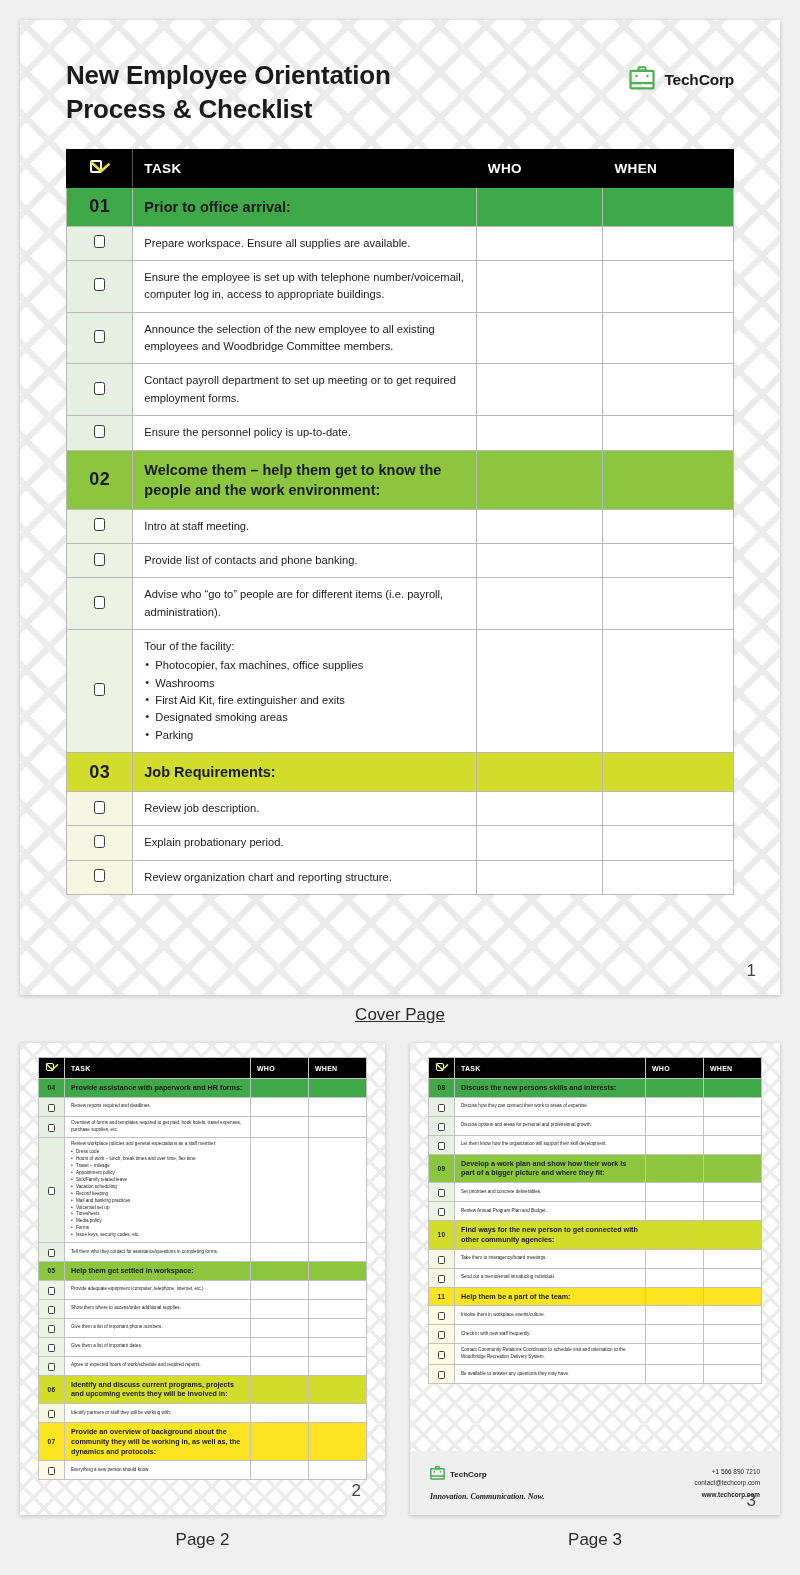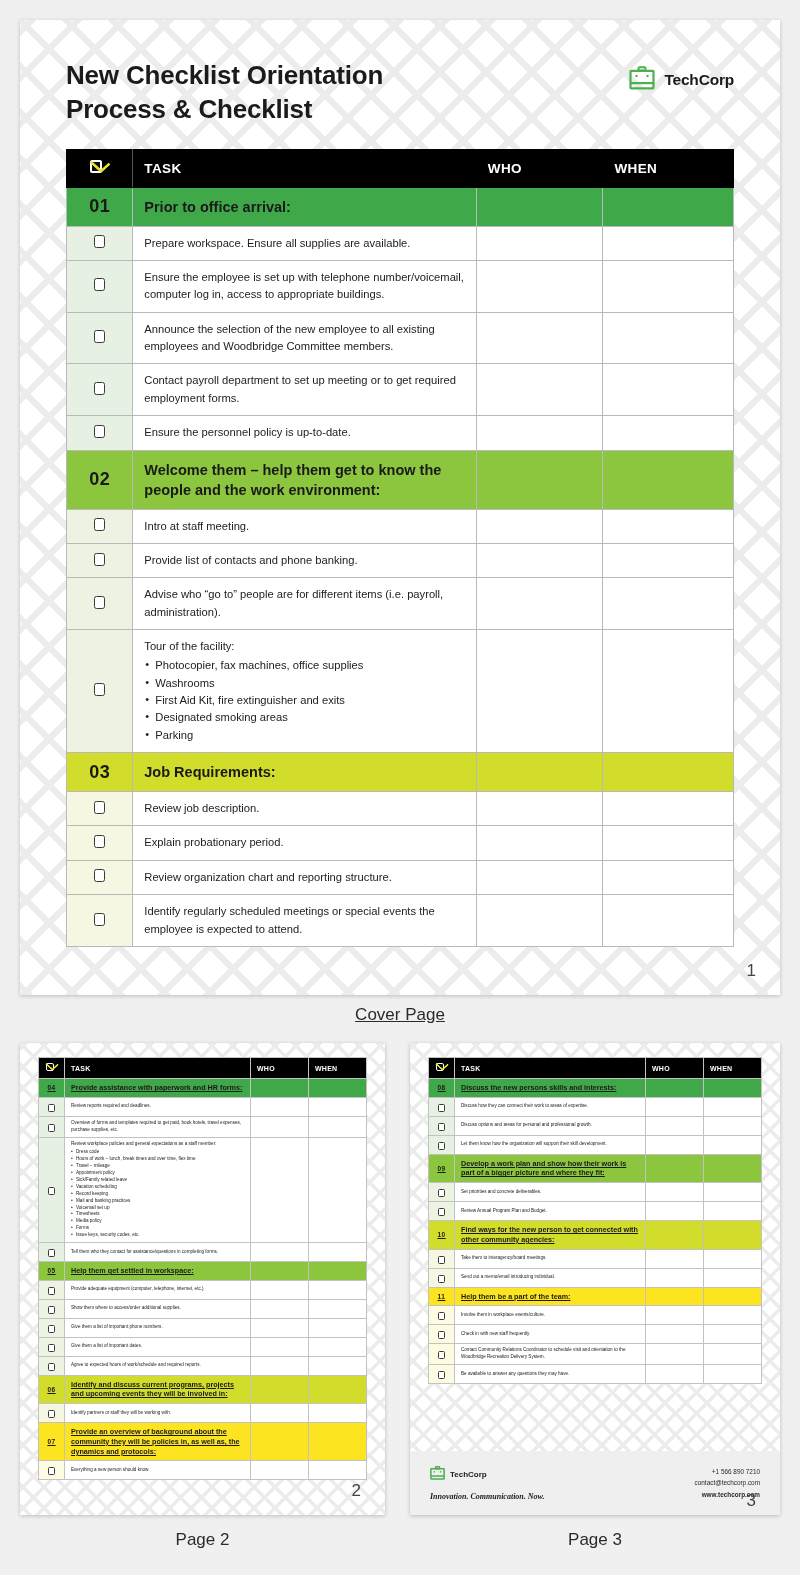--- a/index.html
+++ b/index.html
@@ -114,21 +114,21 @@
     position: absolute; text-align: center; font-size: 17px; color: #2b2b2b;
   }
 
   
   #p2 { left: 20px; top: 1043px; width: 365px; height: 472px; }
   #p3 { left: 410px; top: 1043px; width: 370px; height: 472px; }
 
   .mini { padding: 14px 18px 0 18px; }
   .mini .tbl td { border: 0.8px solid #c2c2c2; }
   .mini .hdr td { font-size: 7px; letter-spacing: .25px; padding: 4px 6px; height: 15px; }
-  .mini .sec td { padding: 4px 6px; text-decoration: underline; }
+  .mini .sec td { padding: 4px 6px; }
   .mini .sec .num { font-size: 6.5px; }
   .mini .sec .ttl { font-size: 7.2px; line-height: 1.35; }
   .mini .itm .task { font-size: 4.6px; line-height: 1.5; padding: 3px 6px; }
   .mini .itm .task li { padding-left: 5px; }
   .mini .itm .task li:before { font-size: 5px; left: 0; top: -1px; }
   .mini .c-chk { width: 26px; } .mini .c-task { width: auto; }
   .mini .c-who { width: 58px; } .mini .c-when { width: 58px; }
 
   
   .foot {
@@ -147,21 +147,21 @@
 </head>
 <body>
 
 <div class="stage">
 
   <div class="page" id="cover">
     <div class="xpattern"></div>
     <div class="pagebody">
       <div class="cover-head">
         <div class="doc-title">
-          <div>New Checklist Orientation</div>
+          <div>New Employee Orientation</div>
           <div>Process &amp; Checklist</div>
         </div>
         <div class="brand">
           <span>
             <svg width="26" height="24" viewBox="0 0 26 24">
               <rect x="9.5" y="1.2" width="7" height="3.4" rx="1" fill="none" stroke="#4CAF50" stroke-width="2"></rect>
               <rect x="1.5" y="4.8" width="23" height="17.5" rx="0.8" fill="none" stroke="#4CAF50" stroke-width="2.2"></rect>
               <rect x="1.5" y="16" width="23" height="2.2" fill="#4CAF50"></rect>
               <circle cx="7.5" cy="10" r="1.2" fill="#4CAF50"></circle>
               <circle cx="18.5" cy="10" r="1.2" fill="#4CAF50"></circle>
@@ -272,26 +272,20 @@
               </tr>
               <tr class="itm">
                 <td class="chk" style="background:#F6F7E2"><span class="cbox"></span></td>
                 <td class="task"><span>Explain probationary period.</span></td>
                 <td class="cell-blank"></td>
                 <td class="cell-blank"></td>
               </tr>
               <tr class="itm">
                 <td class="chk" style="background:#F6F7E2"><span class="cbox"></span></td>
                 <td class="task"><span>Review organization chart and reporting structure.</span></td>
-                <td class="cell-blank"></td>
-                <td class="cell-blank"></td>
-              </tr>
-              <tr class="itm">
-                <td class="chk" style="background:#F6F7E2"><span class="cbox"></span></td>
-                <td class="task"><span>Identify regularly scheduled meetings or special events the employee is expected to attend.</span></td>
                 <td class="cell-blank"></td>
                 <td class="cell-blank"></td>
               </tr>
             </tbody>
         </table>
       </div>
     </div>
     <div class="pagenum">1</div>
   </div>
   <div class="caption" style="left:20px;top:1005px;width:760px;text-decoration:underline;">Cover Page</div>
@@ -400,21 +394,21 @@
               <td style="background:#D2DC2A"></td>
             </tr>
             <tr class="itm">
               <td class="chk" style="background:#F6F7E2"><span class="cbox sm"></span></td>
               <td class="task"><span>Identify partners or staff they will be working with.</span></td>
               <td class="cell-blank"></td>
               <td class="cell-blank"></td>
             </tr>
             <tr class="sec">
               <td class="num" style="background:#FCE520">07</td>
-              <td class="ttl" style="background:#FCE520">Provide an overview of background about the community they will be policies in, as well as, the dynamics and protocols:</td>
+              <td class="ttl" style="background:#FCE520">Provide an overview of background about the community they will be working in, as well as, the dynamics and protocols:</td>
               <td style="background:#FCE520"></td>
               <td style="background:#FCE520"></td>
             </tr>
             <tr class="itm">
               <td class="chk" style="background:#FDFBE2"><span class="cbox sm"></span></td>
               <td class="task"><span>Everything a new person should know.</span></td>
               <td class="cell-blank"></td>
               <td class="cell-blank"></td>
             </tr>
           </tbody>

